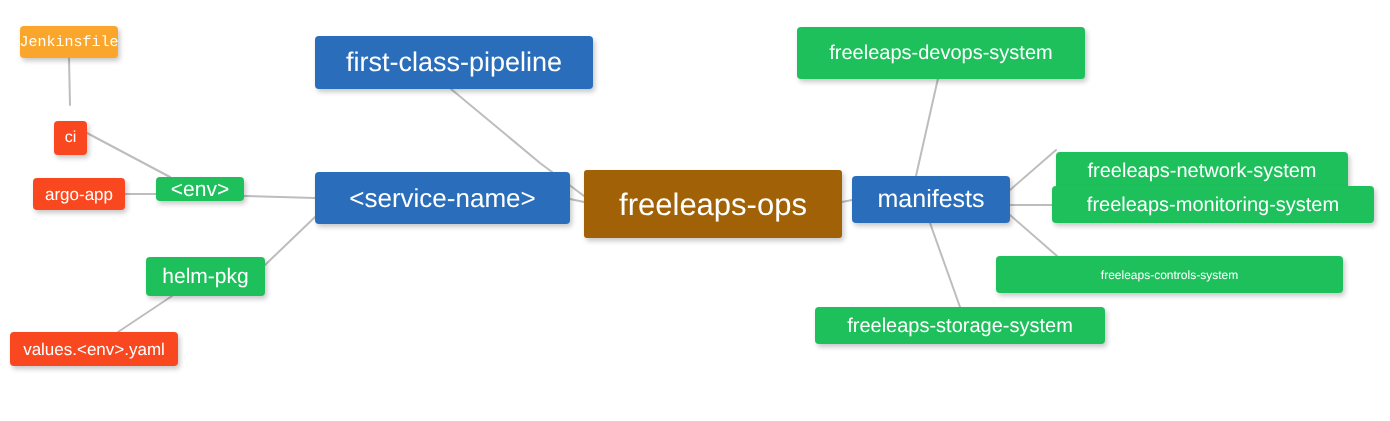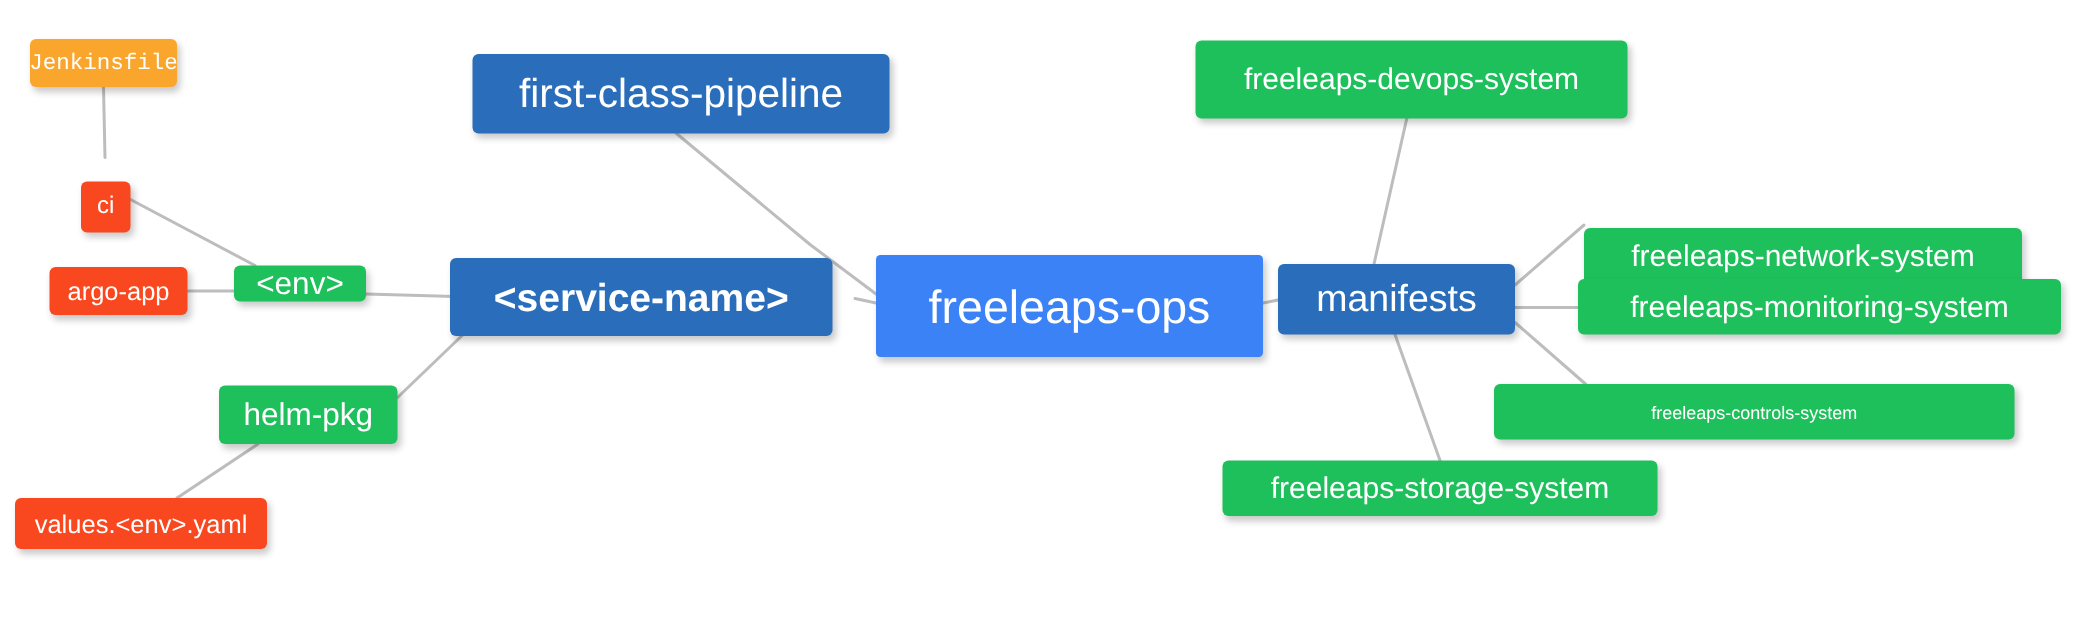--- a/index.html
+++ b/index.html
@@ -57,27 +57,27 @@
       <path d="M 170 177 L 87 133" fill="none" stroke="#bdbdbd" stroke-width="2" stroke-linecap="round" stroke-linejoin="round"></path>
       <path d="M 70 105 L 69 58" fill="none" stroke="#bdbdbd" stroke-width="2" stroke-linecap="round" stroke-linejoin="round"></path>
       <path d="M 172 296 L 118 332" fill="none" stroke="#bdbdbd" stroke-width="2" stroke-linecap="round" stroke-linejoin="round"></path>
       <path d="M 916 176 L 941 65" fill="none" stroke="#bdbdbd" stroke-width="2" stroke-linecap="round" stroke-linejoin="round"></path>
       <path d="M 1010 190 L 1056 150" fill="none" stroke="#bdbdbd" stroke-width="2" stroke-linecap="round" stroke-linejoin="round"></path>
       <path d="M 1010 205 L 1052 205" fill="none" stroke="#bdbdbd" stroke-width="2" stroke-linecap="round" stroke-linejoin="round"></path>
       <path d="M 1010 215 L 1057 256" fill="none" stroke="#bdbdbd" stroke-width="2" stroke-linecap="round" stroke-linejoin="round"></path>
       <path d="M 930 223 L 960 307" fill="none" stroke="#bdbdbd" stroke-width="2" stroke-linecap="round" stroke-linejoin="round"></path>
     </svg>
   <div id="node-layer">
-      <div class="node root" style="left: 584px; top: 170px; width: 258px; height: 68px; background: #3b82f6; font-size: 31px;">
+      <div class="node root" style="left: 584px; top: 170px; width: 258px; height: 68px; background: #a16207; font-size: 31px;">
         <span>freeleaps-ops</span>
       </div>
       <div class="node" style="left: 315px; top: 36px; width: 278px; height: 53px; background: rgb(42, 110, 187); font-size: 27px;">
         <span>first-class-pipeline</span>
       </div>
-      <div class="node" style="left: 300px; top: 172px; width: 255px; height: 52px; background: rgb(42, 110, 187); font-size: 26px; font-weight: bold;">
+      <div class="node" style="left: 315px; top: 172px; width: 255px; height: 52px; background: rgb(42, 110, 187); font-size: 26px;">
         <span>&lt;service-name&gt;</span>
       </div>
       <div class="node" style="left: 852px; top: 176px; width: 158px; height: 47px; background: rgb(42, 110, 187); font-size: 25px;">
         <span>manifests</span>
       </div>
       <div class="node" style="left: 156px; top: 177px; width: 88px; height: 24px; background: rgb(30, 192, 92); font-size: 21px;">
         <span>&lt;env&gt;</span>
       </div>
       <div class="node" style="left: 146px; top: 257px; width: 119px; height: 39px; background: rgb(30, 192, 92); font-size: 21px;">
         <span>helm-pkg</span>

